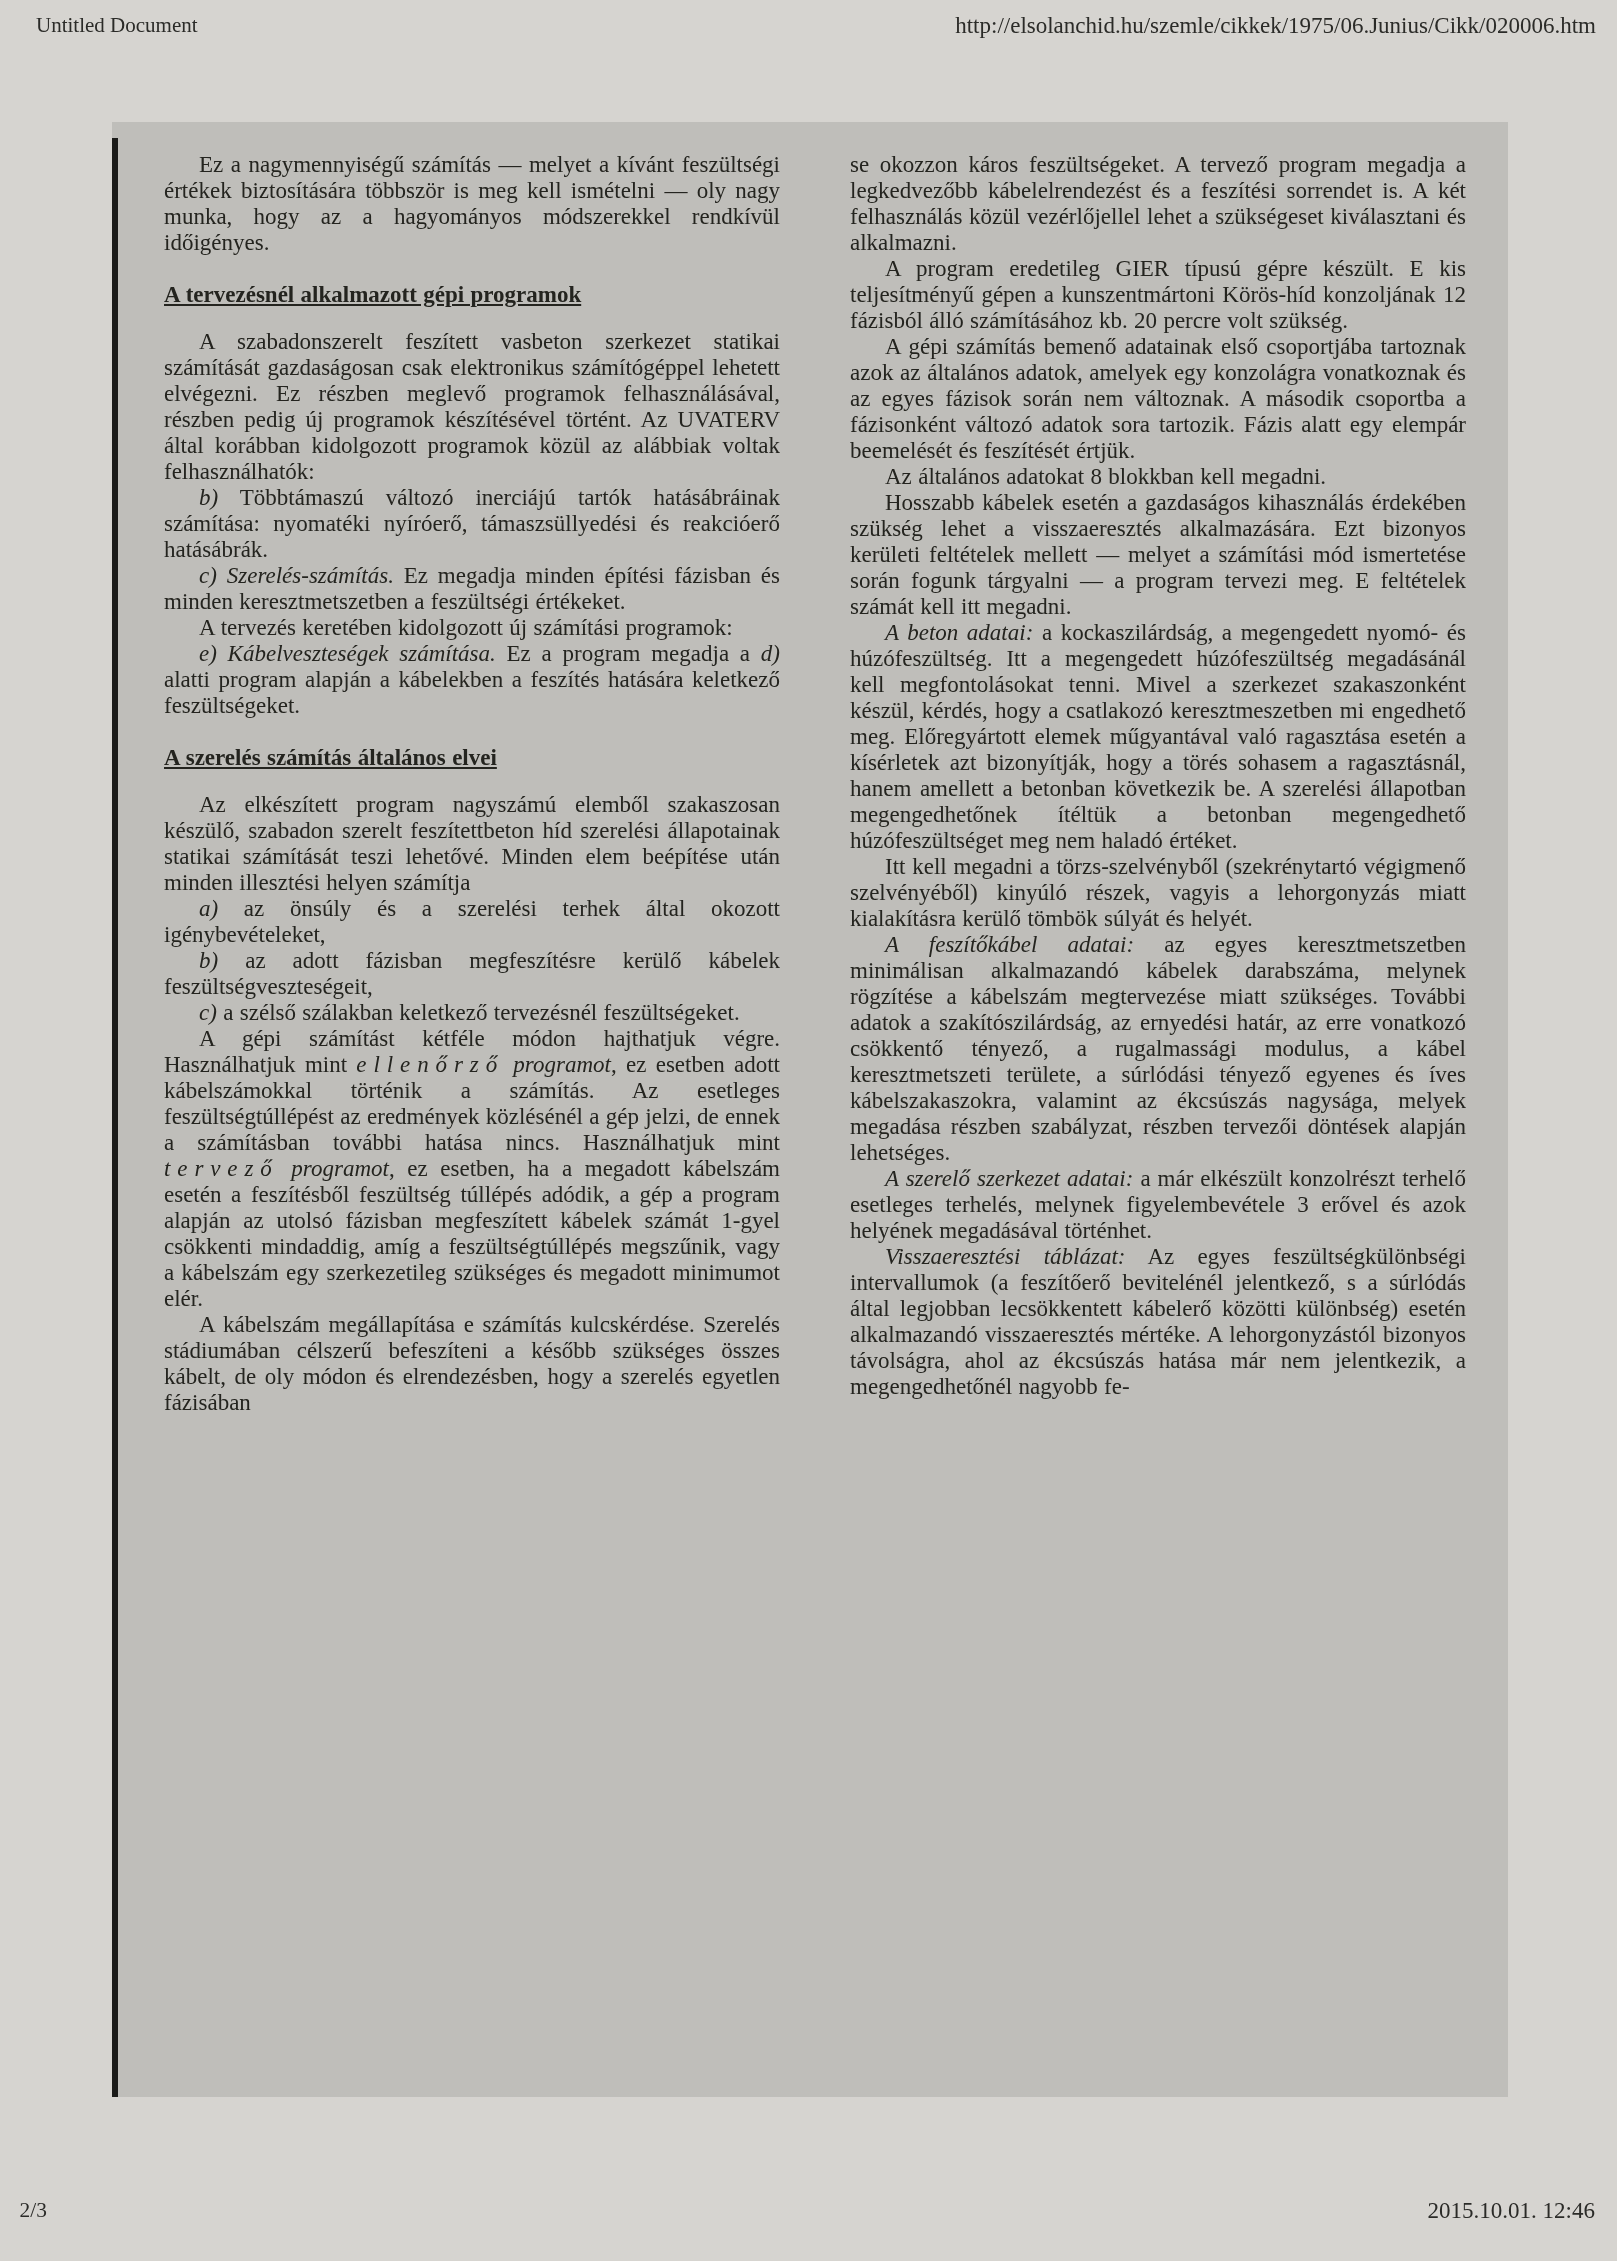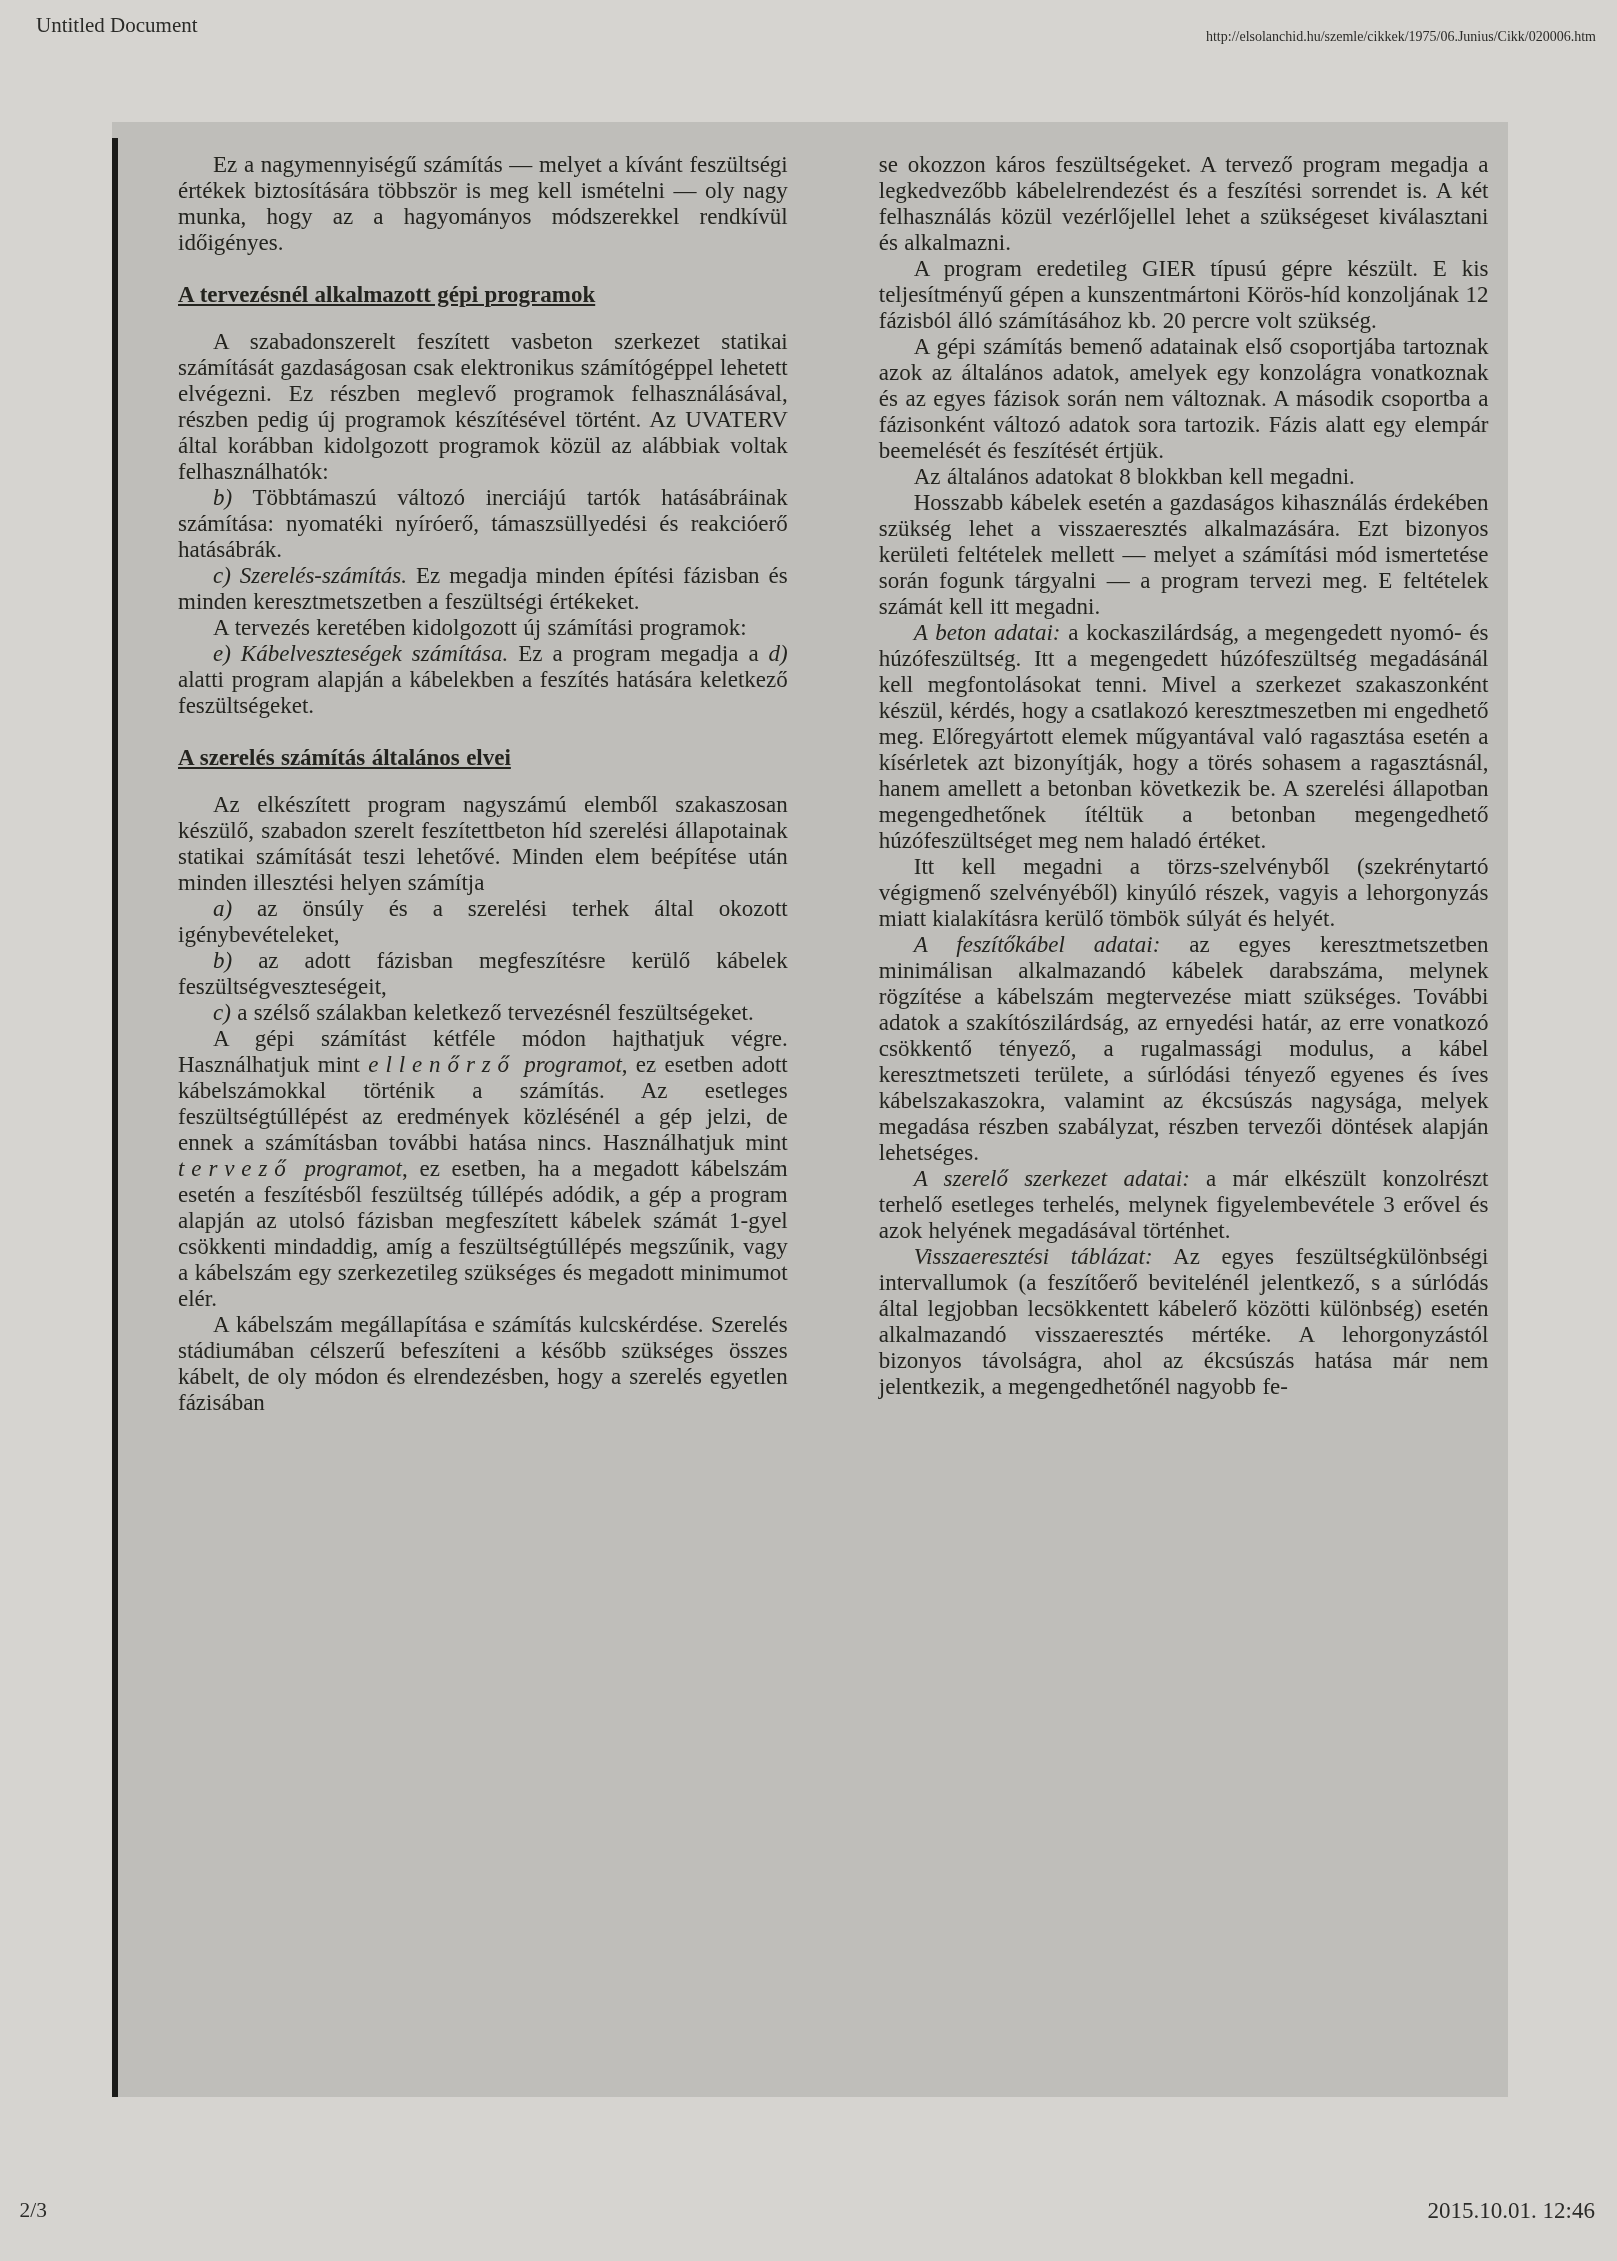--- a/index.html
+++ b/index.html
@@ -14,43 +14,43 @@
     background:var(--page-bg);
     font-family:"Liberation Serif","DejaVu Serif",serif;
     position:relative;
     overflow:hidden;
   }
   .print-header-left{
     position:absolute;top:13px;left:36px;
     font-size:21px;color:var(--header-ink);
   }
   .print-header-right{
-    position:absolute;top:29px;right:21px;
-    font-size:14px;color:var(--header-ink);
+    position:absolute;top:13px;right:21px;
+    font-size:23px;color:var(--header-ink);
   }
   .print-footer-left{
     position:absolute;top:2198px;left:19.5px;
     font-size:21.4px;color:var(--header-ink);
   }
   .print-footer-right{
     position:absolute;top:2198px;right:22px;
     font-size:23px;color:var(--header-ink);
   }
   .scan-page{
     position:absolute;left:112px;top:122px;
     width:1396px;height:1975px;
     background:var(--scan-bg);
     box-sizing:border-box;
     padding:30px 19.5px 0 52px;
   }
   .scan-edge{
     position:absolute;left:0;top:15.6px;bottom:0;width:5.8px;
     background:#1b1b19;
   }
-  .cols{display:flex;gap:91px;margin-left:14px;}
+  .cols{display:flex;gap:70px;}
   .col{
     width:616px;
     font-size:23px;line-height:26px;
     color:var(--ink);
     text-align:justify;
     word-spacing:0.6px;
   }
   .col p{margin:0;text-indent:35px;}
   .col p.noindent{text-indent:0;}
   .heading{

